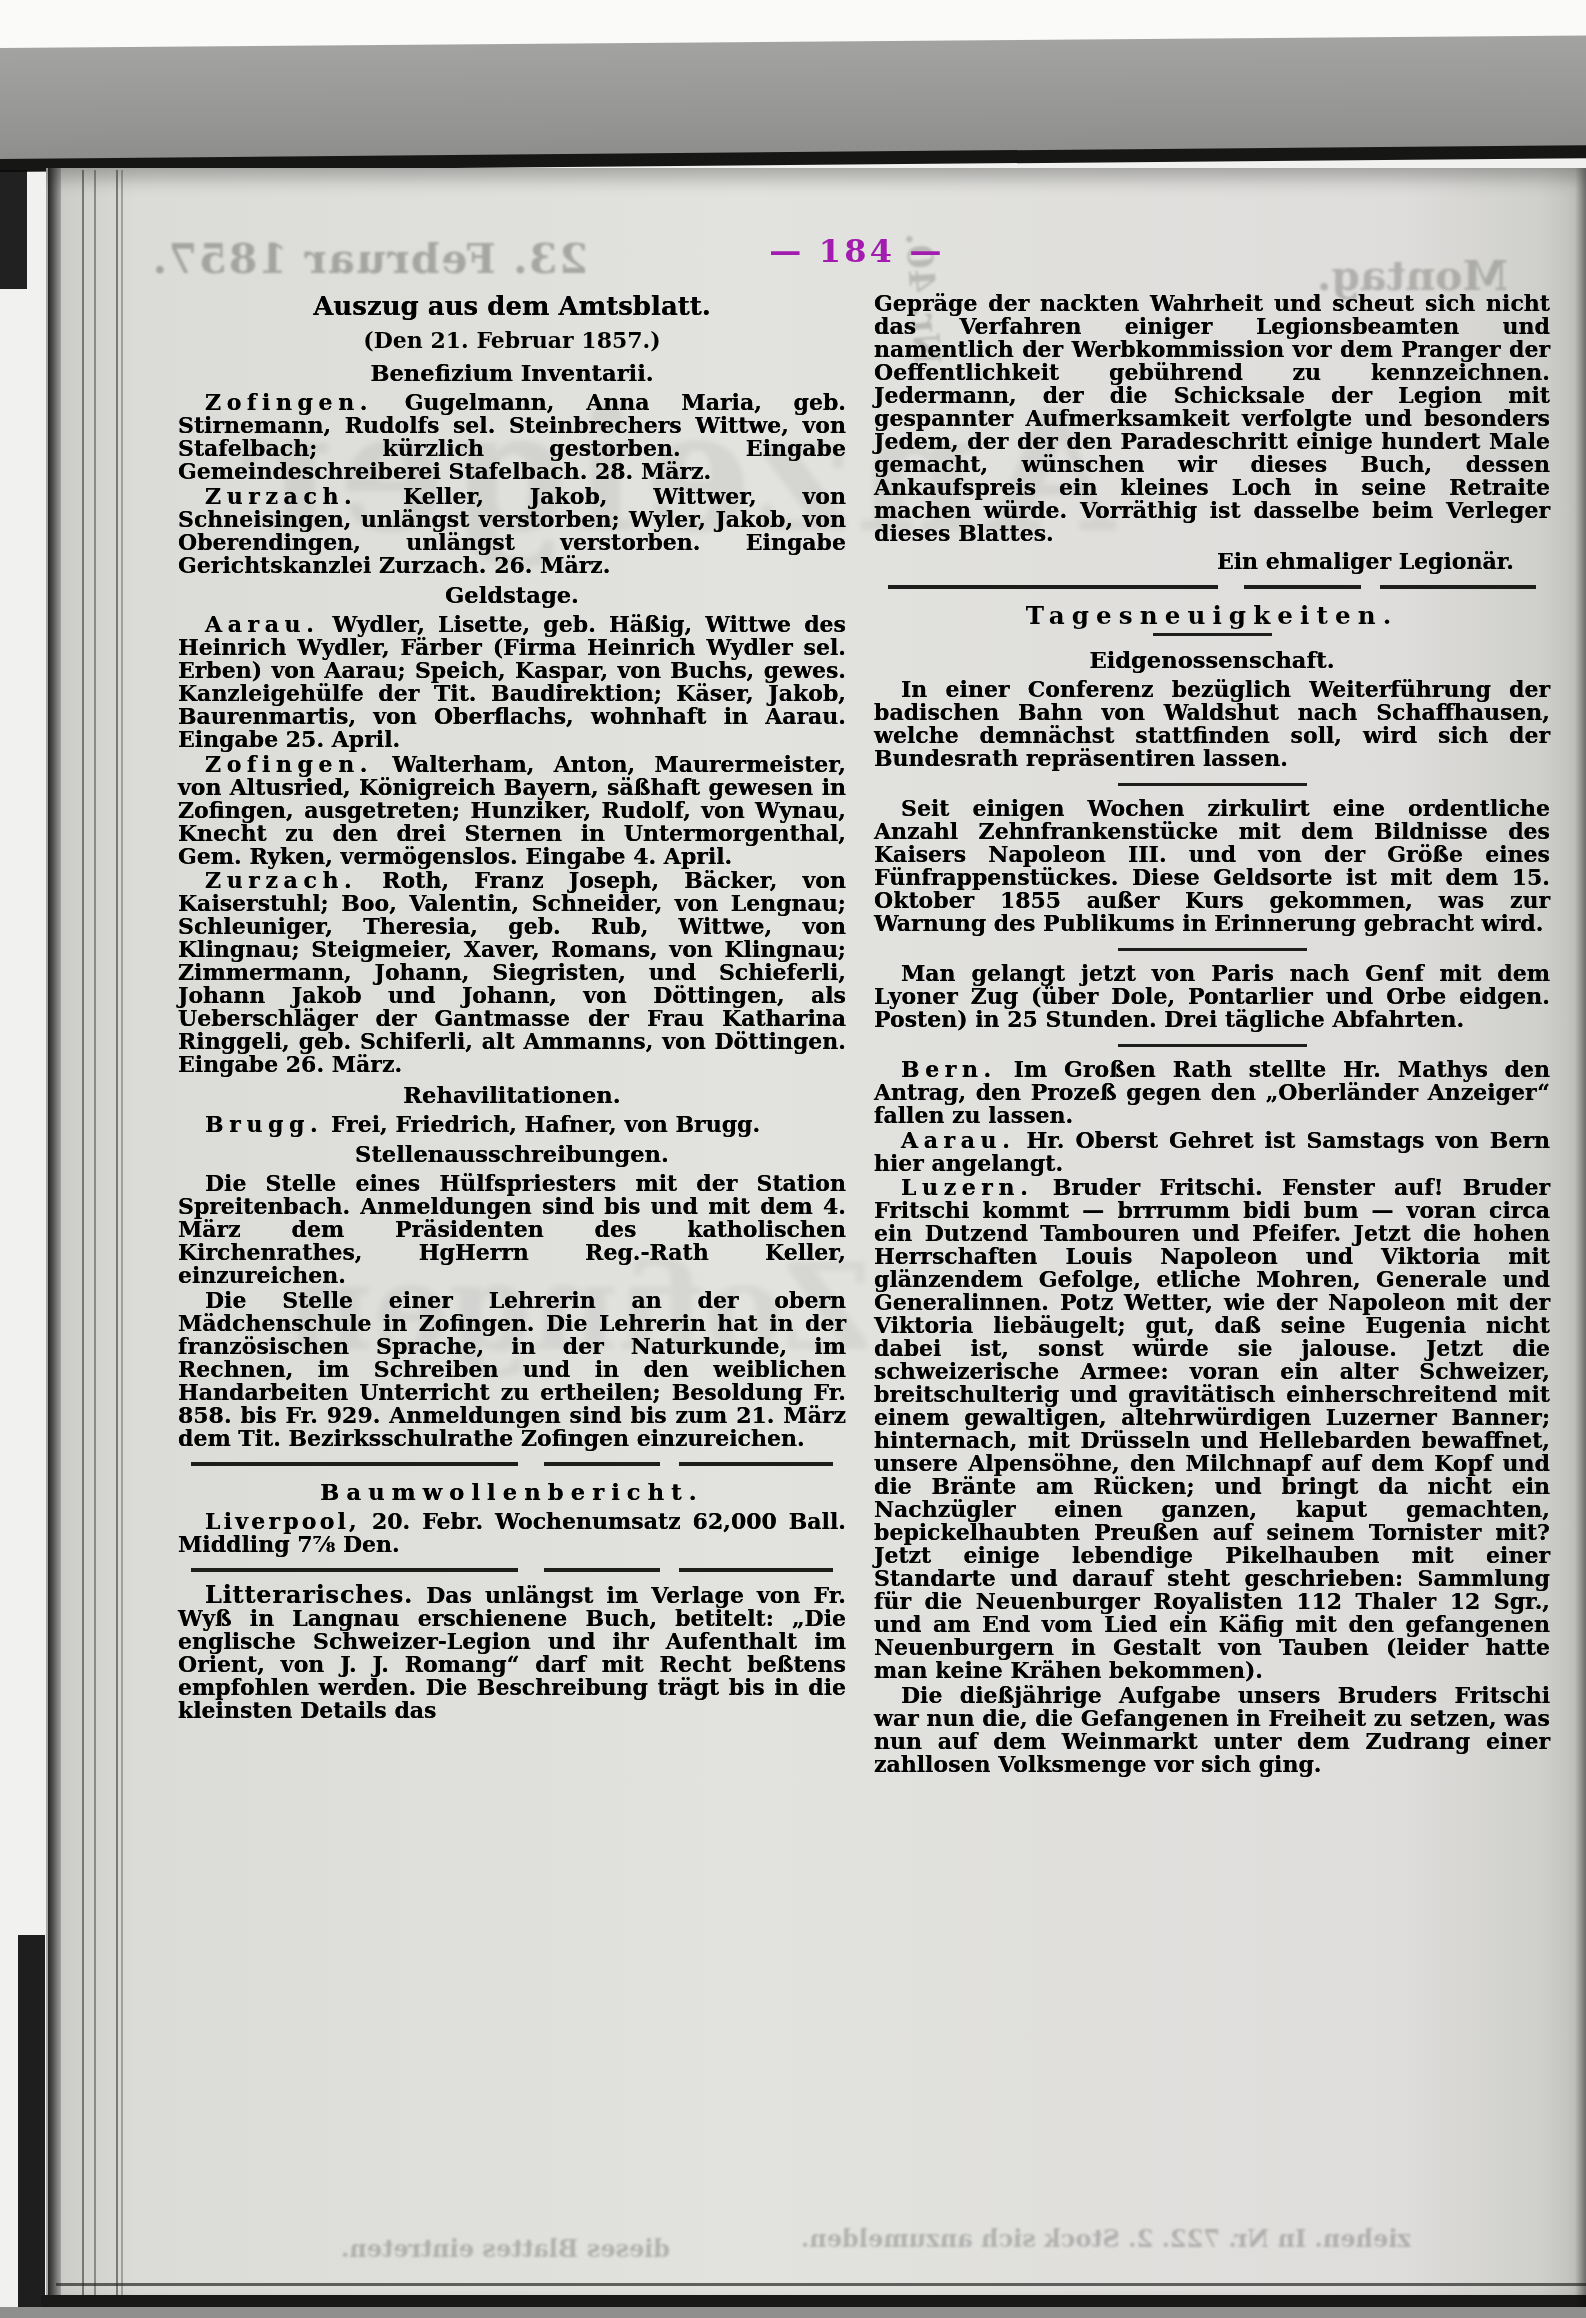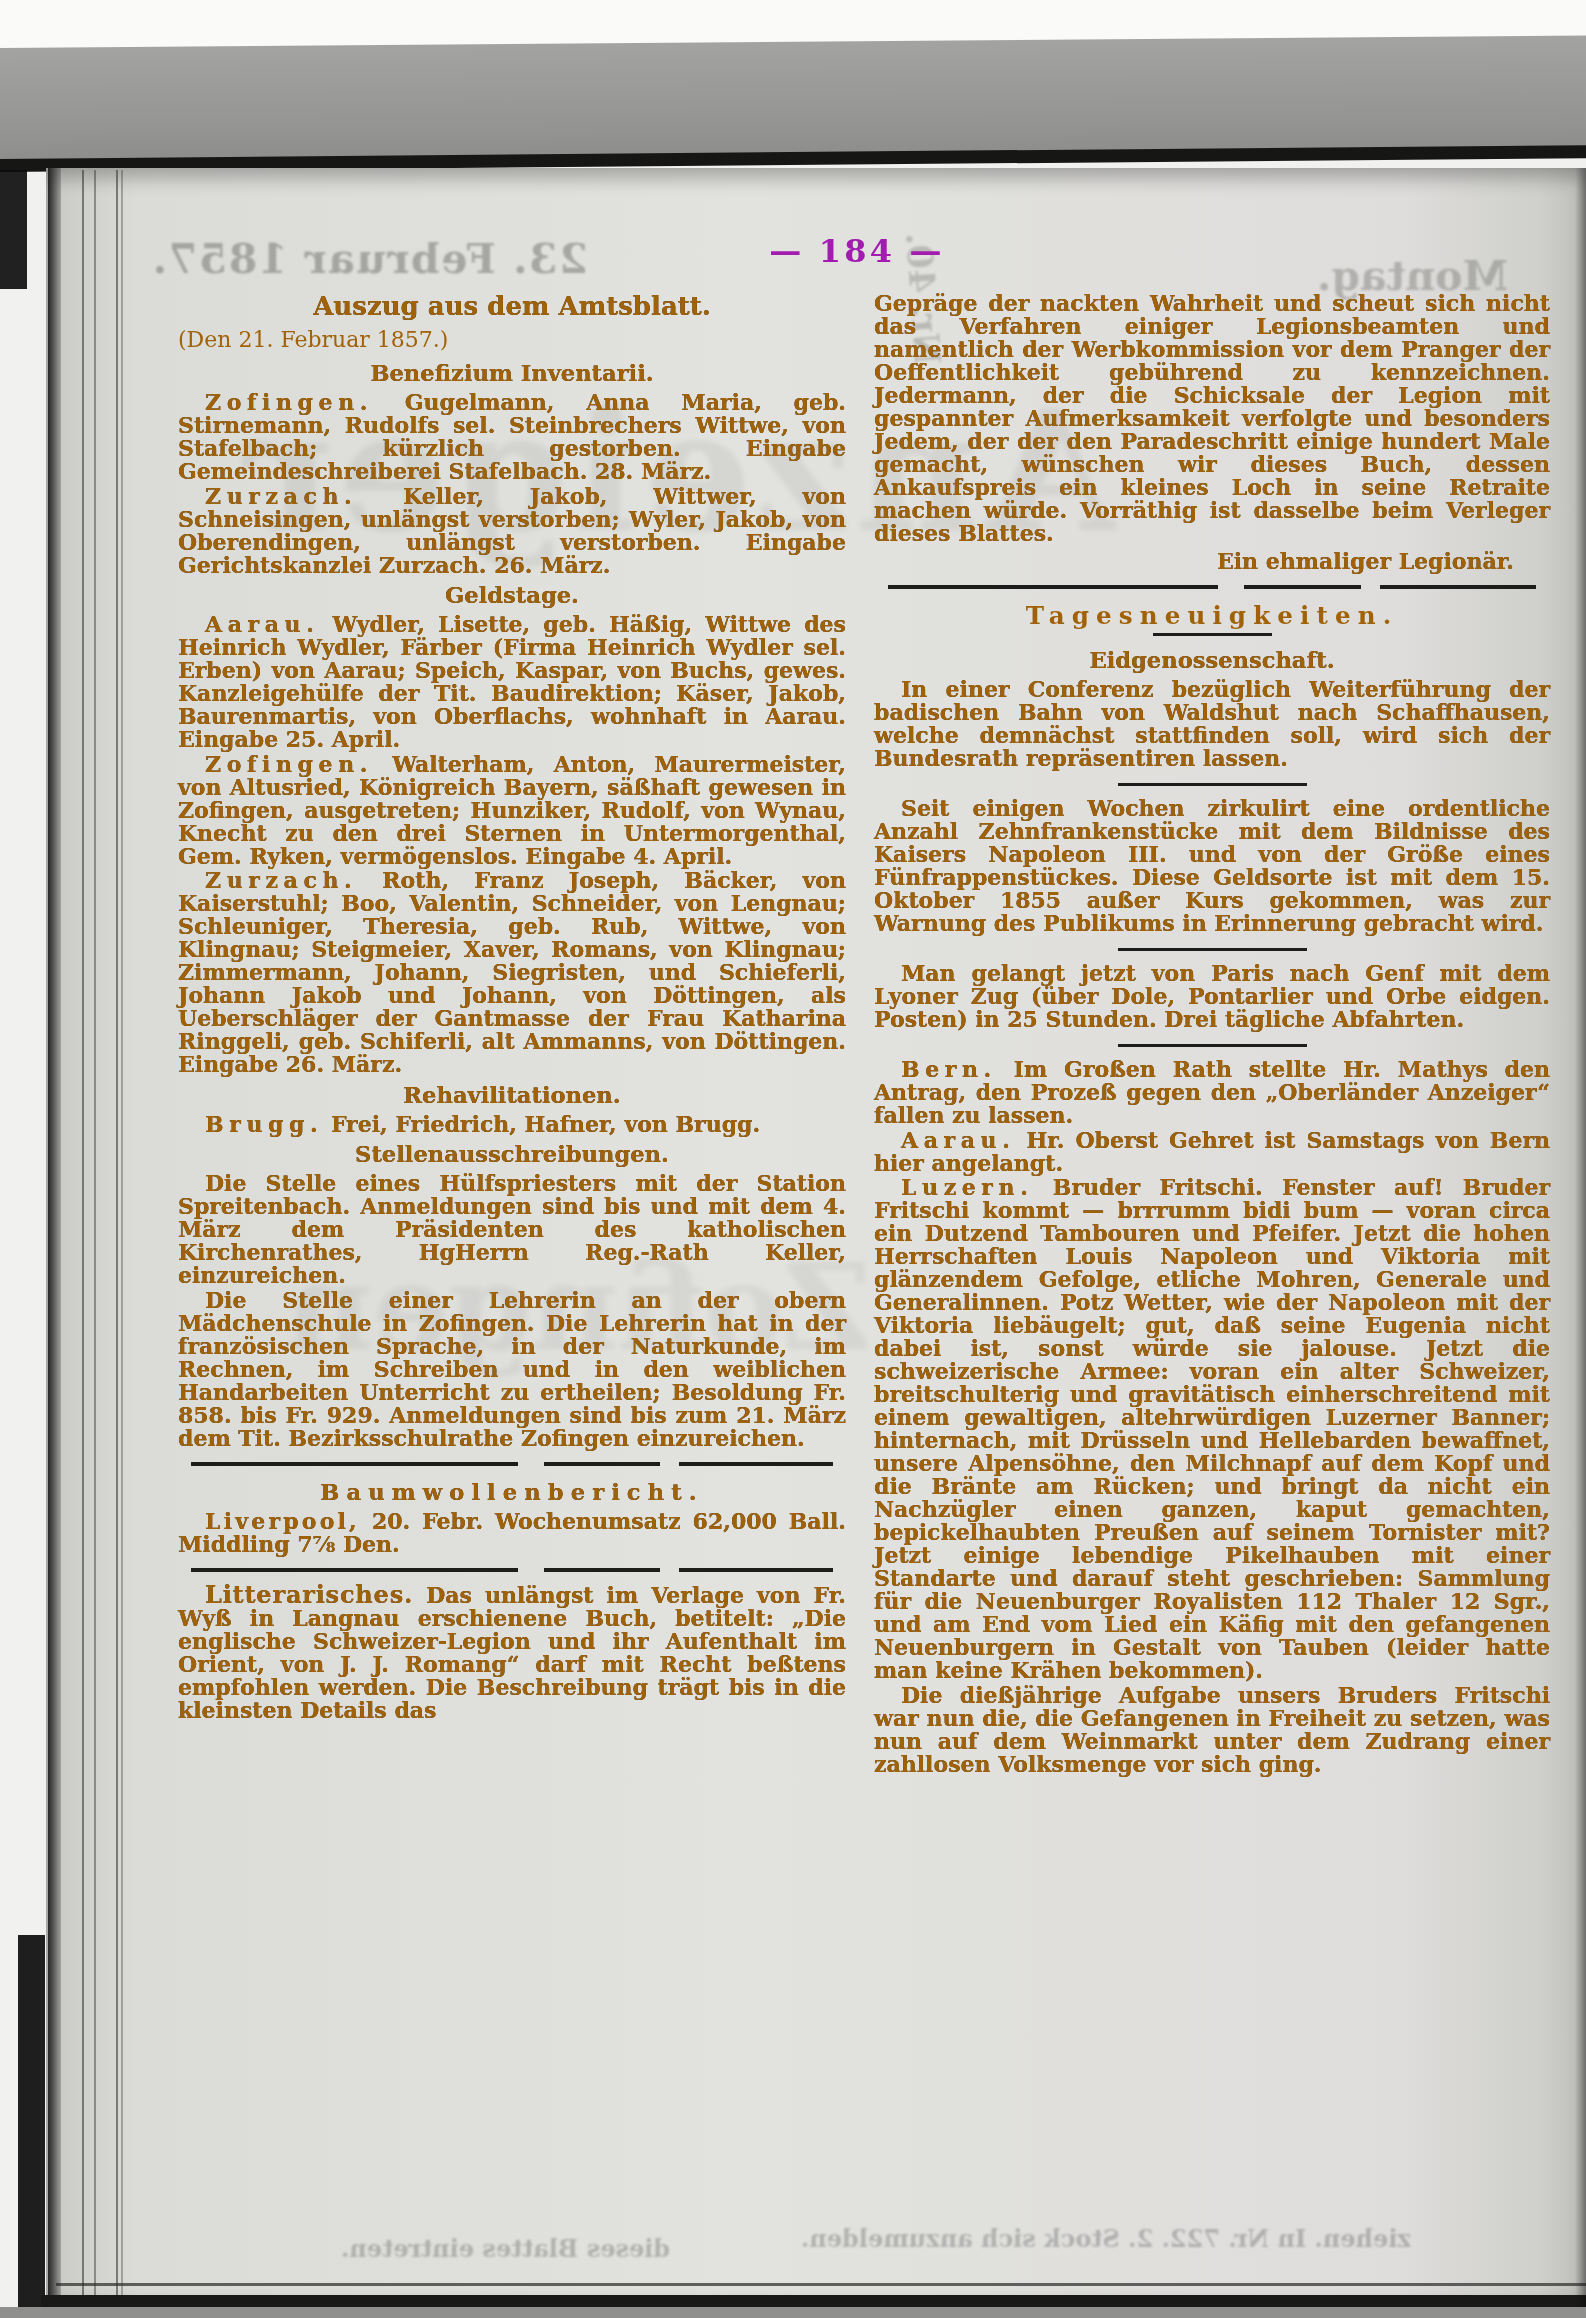--- a/index.html
+++ b/index.html
@@ -36,32 +36,32 @@
   .ghost-montag{left:1317px;top:252px;font-size:41px;color:rgba(90,90,88,.34);}
   .ghost-issue{left:857px;top:278px;font-size:35px;color:rgba(95,95,93,.30);transform:scaleX(-1) rotate(-86deg);}
   .ghost-masthead{left:238px;top:373px;font-size:167px;color:rgba(40,40,40,.07);filter:blur(2.4px);letter-spacing:6.3px;}
   .ghost-masthead2{left:286px;top:1237px;font-size:119px;color:rgba(40,40,40,.06);filter:blur(2.4px);}
   .ghost-bottom-left{left:341px;top:2234px;font-size:24px;color:rgba(90,90,88,.35);}
   .ghost-bottom-right{left:801px;top:2224px;font-size:24px;color:rgba(90,90,88,.35);}
 
   
   .pagenum{position:absolute;left:746px;top:232px;width:222px;text-align:center;
     font-size:32px;font-weight:800;color:#a21caf;letter-spacing:3.2px;}
-  .col{position:absolute;color:#a16207;}
+  .col{position:absolute;color:#000000;}
   .col-left{left:178px;top:287px;width:668px;}
   .col-right{left:874px;top:292px;width:676px;}
   .para{font-size:22px;line-height:23px;font-weight:700;text-align:justify;
     text-indent:27px;margin:0 0 1.6px 0;text-shadow:0 0 0.5px rgba(10,10,10,.85);}
   .noindent{text-indent:0;}
   .lead{letter-spacing:5.6px;font-weight:800;}
   .lead2{letter-spacing:3.2px;font-weight:800;}
   .lit-lead{font-size:24px;font-weight:800;letter-spacing:0.8px;}
   .h-main{font-size:26px;line-height:33px;font-weight:800;text-align:center;margin:3.2px 0 1.6px;
     text-shadow:0 0 0.6px rgba(10,10,10,.9);}
-  .h-date{font-size:22px;line-height:30px;font-weight:400;margin:0 0 1.6px;}
+  .h-date{font-size:22px;line-height:30px;font-weight:700;text-align:center;margin:0 0 1.6px;}
   .h-sub{font-size:22.6px;line-height:30px;font-weight:800;text-align:center;margin:3.2px 0 3.2px;
     text-shadow:0 0 0.6px rgba(10,10,10,.9);}
   .h-tages{font-size:24.6px;line-height:32px;font-weight:700;text-align:center;letter-spacing:7.1px;margin:8px 0 1.6px;}
   .h-baum{letter-spacing:7.1px;}
   .sig{text-align:right;padding-right:36px;text-indent:0;margin-top:4.8px;}
   .rule-seg{height:3.2px;margin:12.7px auto 11px;width:96%;
     background:linear-gradient(90deg,#1d1d1c 0 51%,transparent 51% 55%,#1d1d1c 55% 73%,transparent 73% 76%,#1d1d1c 76% 100%);}
   .rule-short{width:189px;height:3.2px;background:#1d1d1c;margin:12.7px auto 11px;}
   .tages-underline{width:119px;height:2.4px;background:#1d1d1c;margin:1.6px auto 9.5px;}
 </style>

